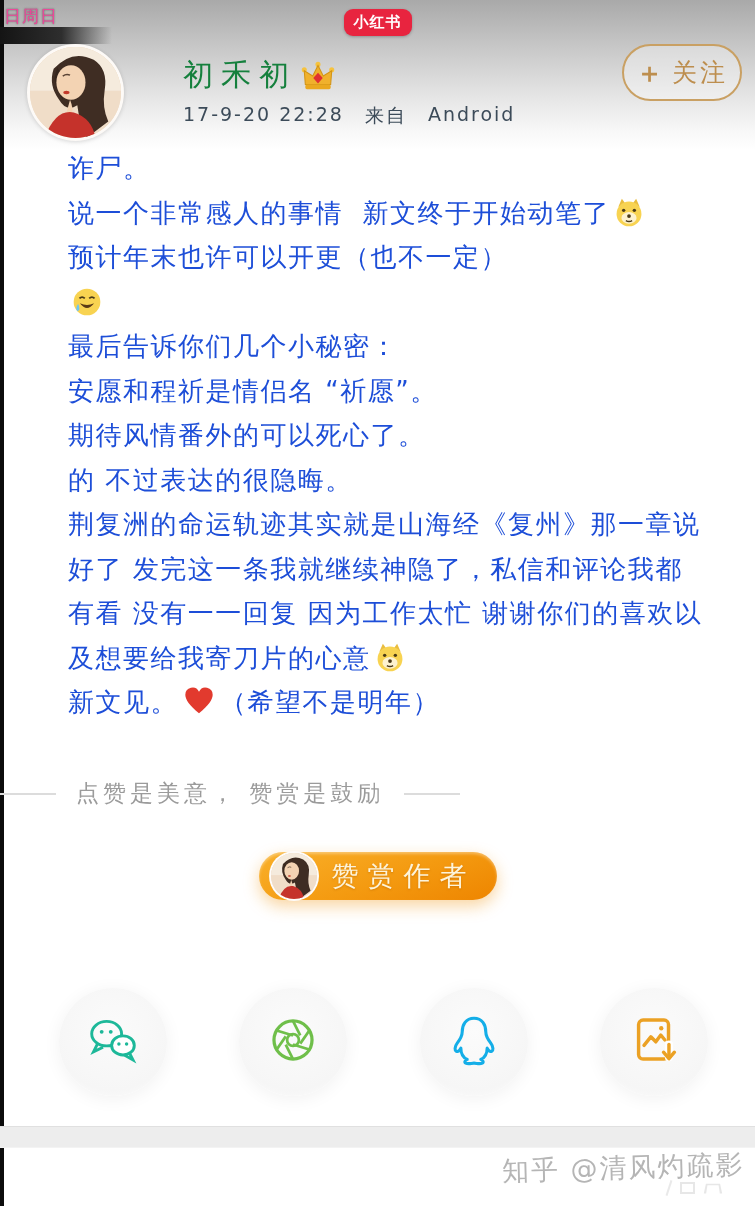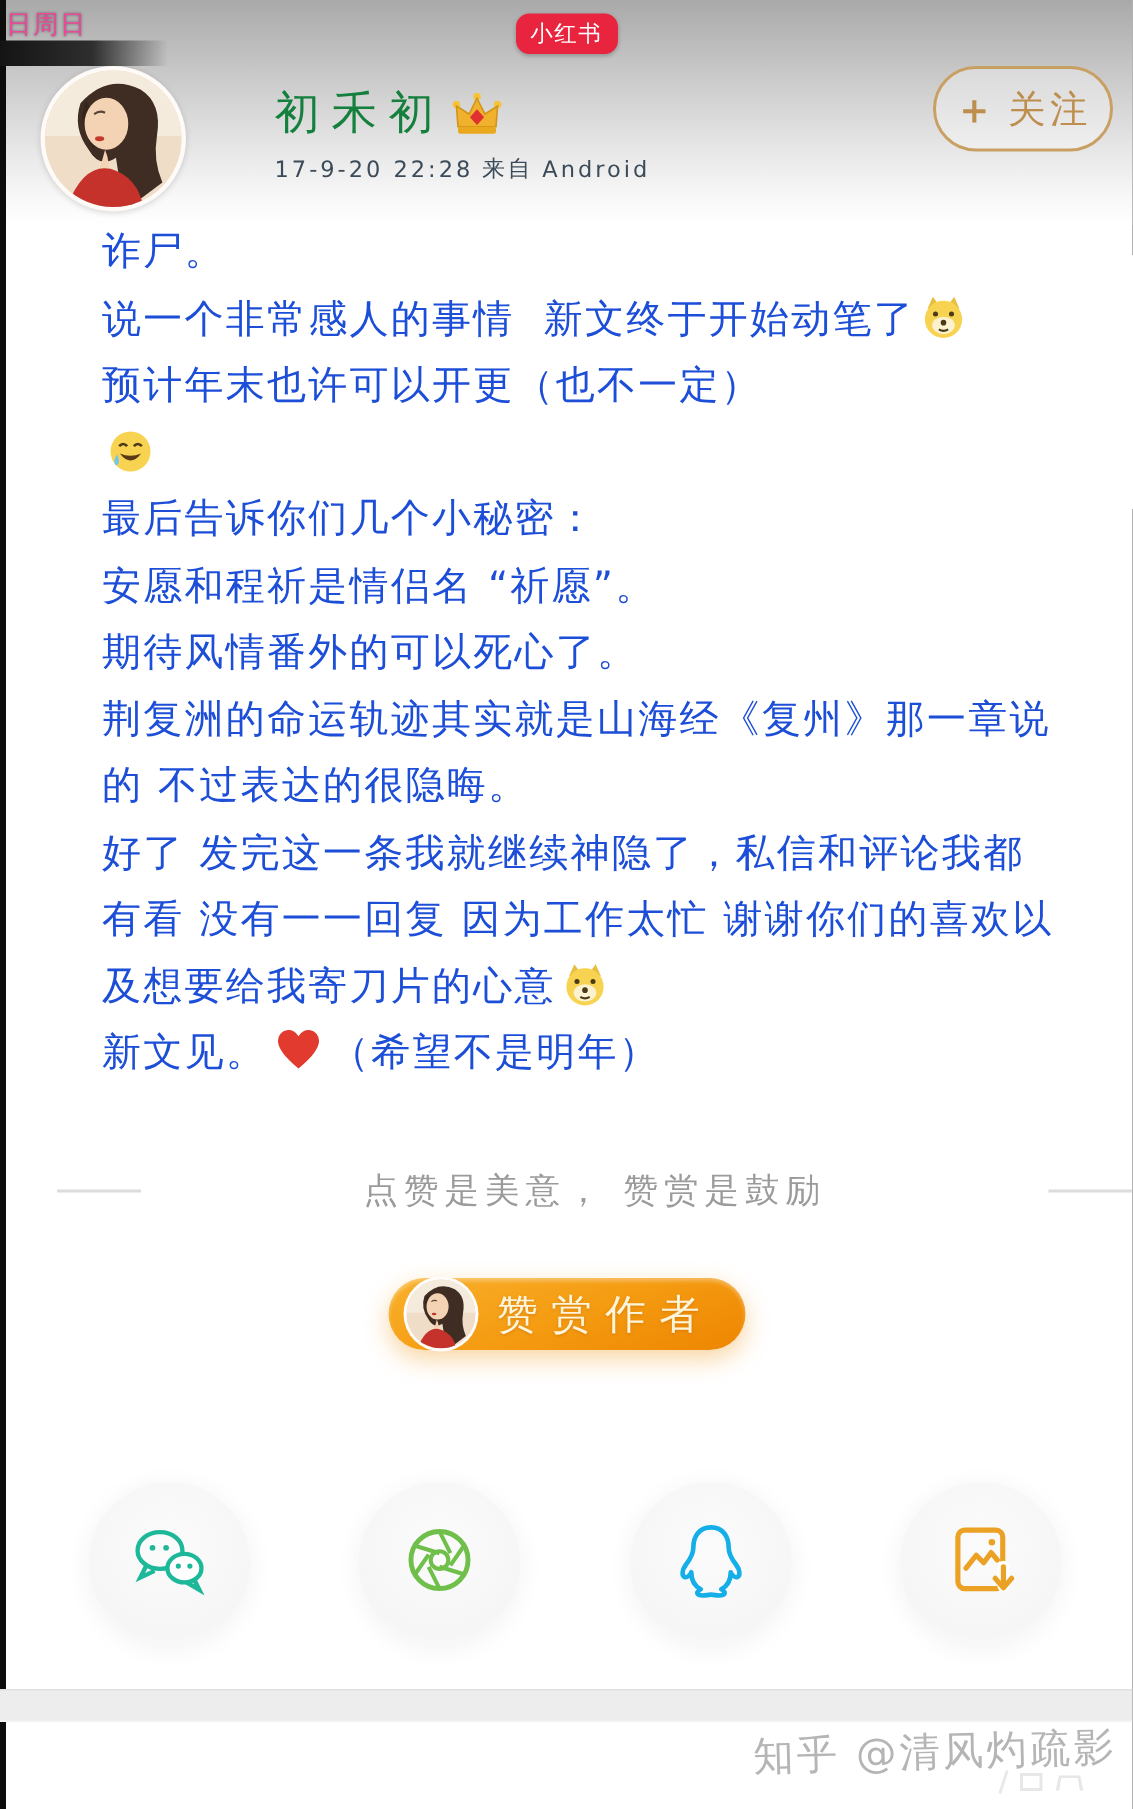--- a/index.html
+++ b/index.html
@@ -19,60 +19,60 @@
   .tl-overlay {
     position:absolute; top:5px; left:4px; color:#ec4899; font-size:17px;
     letter-spacing:1px; text-shadow:0 0 2px rgba(0,0,0,.5);
   }
   .tl-dark {
     position:absolute; top:27px; left:0; width:112px; height:17px;
     background:linear-gradient(90deg,#141414 0%, #2e2e2e 55%, rgba(60,60,60,0) 100%);
   }
   .app-badge {
     position:absolute; top:9px; left:50%; transform:translateX(-50%);
-    background:#e8243f; color:#fff; font-size:15px; font-weight:normal;
+    background:#e8243f; color:#fff; font-size:15px; font-weight:bold;
     padding:4px 10px; border-radius:9px; letter-spacing:1px;
     box-shadow:0 1px 3px rgba(0,0,0,.25);
   }
   
   .avatar {
     position:absolute; top:44px; left:27px; width:97px; height:97px;
     border-radius:50%; overflow:hidden; border:3px solid rgba(255,255,255,.85);
     box-shadow:0 1px 4px rgba(0,0,0,.15); background:#f0ddc8;
   }
   .avatar svg { width:100%; height:100%; display:block; }
   .author-name {
     position:absolute; top:55px; left:183px; font-size:30px;
     color:#15803d; letter-spacing:8px; display:flex; align-items:center;
   }
   .crown { width:38px; height:38px; margin-left:2px; display:inline-block; }
   .timestamp {
-    position:absolute; top:103px; left:183px; font-size:15px; color:#3c4b59;
-    letter-spacing:2px; display:flex; gap:6px; align-items:flex-end;
+    position:absolute; top:103px; left:183px; font-size:19px; color:#3c4b59;
+    letter-spacing:2px; display:flex; gap:21px; align-items:flex-start;
   }
   .follow-btn {
     position:absolute; top:44px; left:622px; width:120px; height:57px;
     border:2px solid #c9a063; border-radius:29px; background:rgba(255,255,255,.35);
     color:#bd8e4e; font-size:25px; letter-spacing:3px;
     display:flex; align-items:center; justify-content:center; gap:6px; cursor:pointer;
   }
   .follow-btn .plus { font-size:27px; font-weight:bold; }
   
   .post-body {
     position:absolute; top:146px; left:68px; width:650px;
     font-size:26px; line-height:44.5px; letter-spacing:1.5px; color:#1d4ed8;
   }
   .post-line { white-space:pre-wrap; }
   .emoji { display:inline-block; width:32px; height:32px; vertical-align:-7px; margin-left:3px; }
   .emoji svg { width:100%; height:100%; display:block; }
   .heart-emoji { width:34px; height:34px; vertical-align:-7px; margin:0 4px; }
   
   .divider-row {
     position:absolute; top:778px; left:0; width:755px;
-    display:flex; align-items:center; justify-content:space-between; gap:20px;padding-left:38px;
+    display:flex; align-items:center; justify-content:flex-start; gap:20px;
   }
   .divider-row .rule { width:56px; height:2px; background:#dcdcdc; }
   .divider-row .dtext { color:#9b9b9b; font-size:23px; letter-spacing:4px; }
   
   .reward-btn {
     position:absolute; top:852px; left:50%; transform:translateX(-50%);
     width:238px; height:48px; border-radius:35px; border:none; cursor:pointer;
     background:linear-gradient(160deg,#f9b02a 0%, #f49a10 55%, #ee8500 100%);
     box-shadow:0 6px 16px rgba(240,150,20,.4), inset 0 2px 3px rgba(255,255,255,.35);
     display:flex; align-items:center; padding-left:10px;
@@ -184,22 +184,22 @@
     <div class="post-line"><span class="emoji"><svg viewBox="0 0 36 36">
             <circle cx="18" cy="18" r="15" fill="#f8d351"></circle>
             <path d="M9.5 14 Q12.5 10.8 15.5 14" stroke="#4a3a18" stroke-width="2" fill="none"></path>
             <path d="M20.5 14 Q23.5 10.8 26.5 14" stroke="#4a3a18" stroke-width="2" fill="none"></path>
             <path d="M10 19.5 Q18 30 26 19.5 Q18 23 10 19.5 Z" fill="#5a3a16"></path>
             <path d="M8 20 q-4 6 -0.5 8.5 q3.5 -2 0.5 -8.5 Z" fill="#6ec6f2"></path>
           </svg></span></div>
     <div class="post-line"><span>最后告诉你们几个小秘密：</span></div>
     <div class="post-line"><span>安愿和程祈是情侣名 “祈愿”。</span></div>
     <div class="post-line"><span>期待风情番外的可以死心了。</span></div>
+    <div class="post-line"><span>的 不过表达的很隐晦。</span></div>
     <div class="post-line"><span>荆复洲的命运轨迹其实就是山海经《复州》那一章说</span></div>
-    <div class="post-line"><span>的 不过表达的很隐晦。</span></div>
     <div class="post-line"><span>好了 发完这一条我就继续神隐了，私信和评论我都</span></div>
     <div class="post-line"><span>有看 没有一一回复 因为工作太忙 谢谢你们的喜欢以</span></div>
     <div class="post-line"><span>及想要给我寄刀片的心意</span><span class="emoji"><svg viewBox="0 0 36 36">
             <polygon points="6,11 10,2 15,9" fill="#e9bd3f"></polygon>
             <polygon points="30,11 26,2 21,9" fill="#e9bd3f"></polygon>
             <circle cx="18" cy="19" r="14" fill="#f8d351"></circle>
             <ellipse cx="18" cy="23.5" rx="8.5" ry="6.5" fill="#fdf2cf"></ellipse>
             <circle cx="12" cy="15" r="1.9" fill="#4a3a18"></circle>
             <circle cx="24" cy="15" r="1.9" fill="#4a3a18"></circle>
             <circle cx="18" cy="21.5" r="2.1" fill="#4a3a18"></circle>

